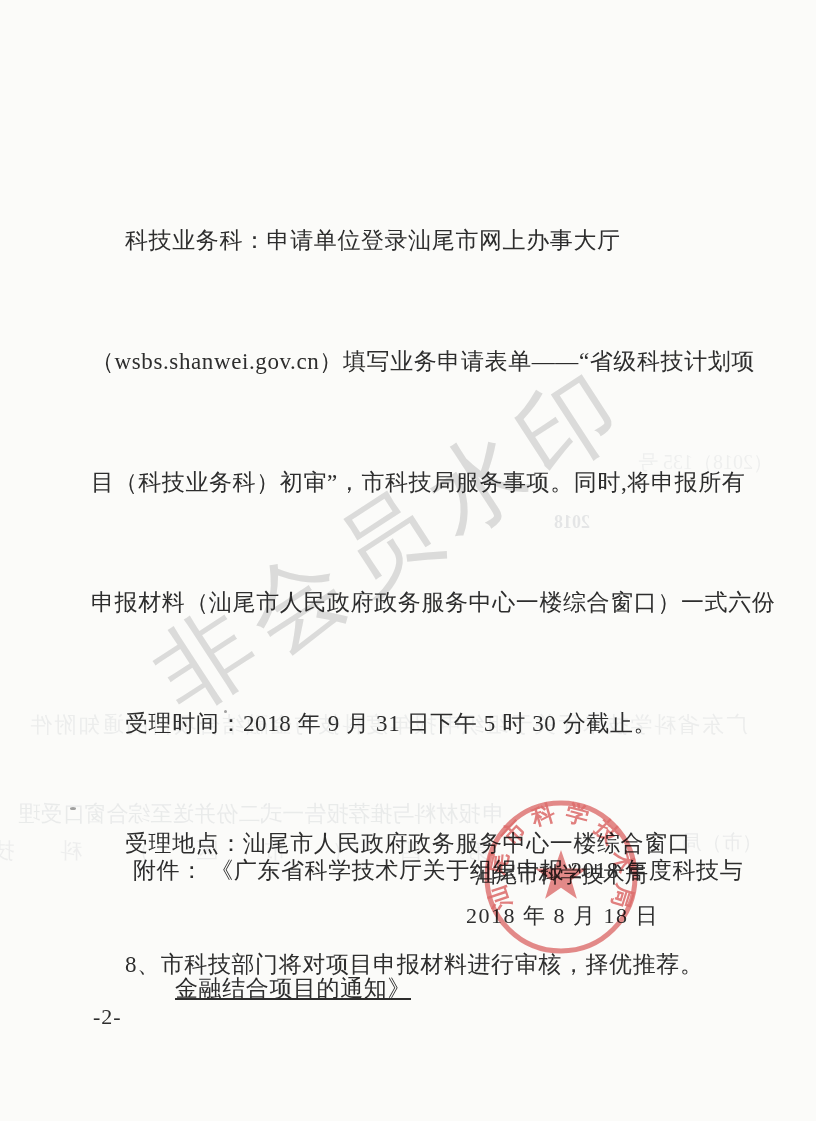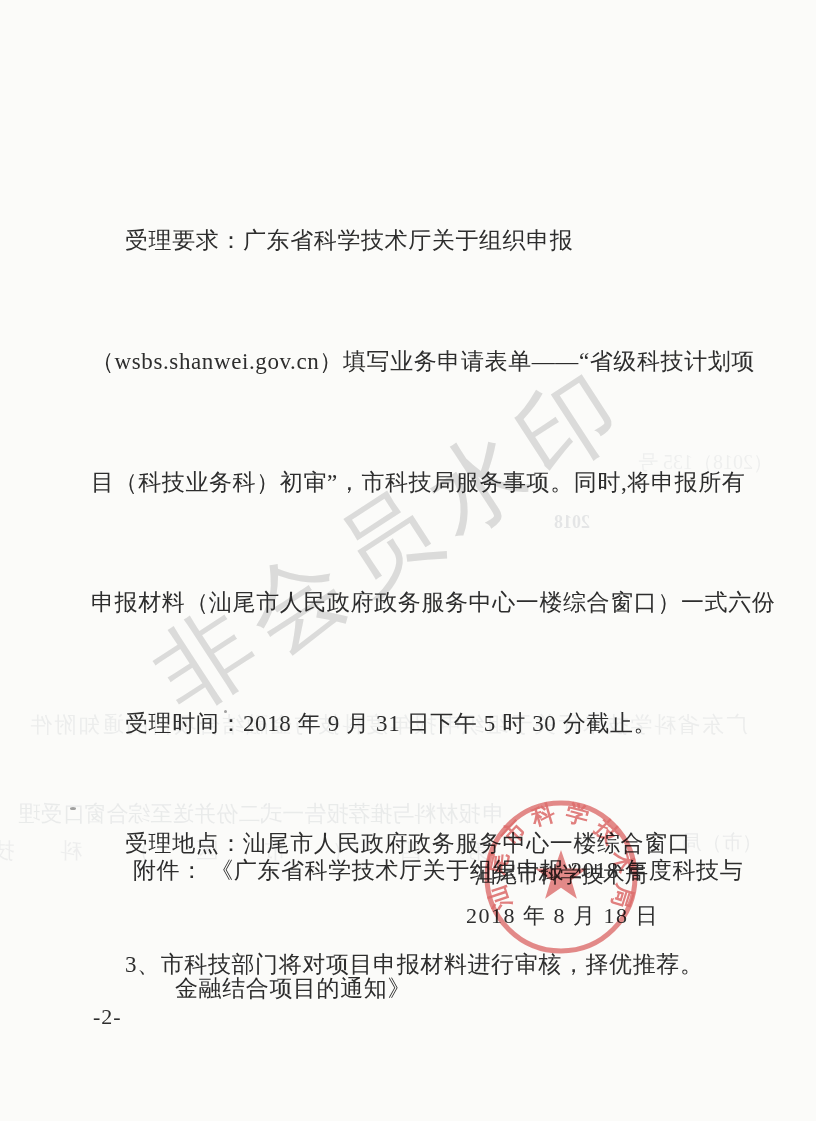--- a/index.html
+++ b/index.html
@@ -32,21 +32,21 @@
     font-size:23px; line-height:40.2px; letter-spacing:0.6px; white-space:pre;
   }
   .line{min-height:40px;}
   .indent{padding-left:34px;}
   
   .attachment{
     position:absolute; left:91px; top:773px; width:648px;
     font-size:23px; line-height:39px; letter-spacing:0.6px; white-space:pre;
   }
   .att-l1{padding-left:42px;}
-  .att-l2{padding-left:84px;}
+  .att-l2{padding-left:84px;text-decoration:underline;}
   
   .sig-org {position:absolute; left:474px; top:860px; font-size:22px; letter-spacing:-0.5px; white-space:pre;}
   .sig-date{position:absolute; left:466px; top:901px; font-size:22px; letter-spacing:1.5px; white-space:pre;}
   
   .stamp{
     position:absolute; left:481px; top:797px; width:160px; height:160px;
     mix-blend-mode:multiply; opacity:0.88; pointer-events:none;
   }
   
   .page-number{position:absolute; left:93px; top:1004px; font-size:22px; letter-spacing:1px;}
@@ -63,27 +63,27 @@
   <div class="watermark">非会员水印</div>
 
   <div class="bleed b0">广东省科学技术厅关于组织申报年度科技与金融结合项目的通知附件</div>
   <div class="bleed b1">申报材料与推荐报告一式二份并送至综合窗口受理</div>
   <div class="bleed b2">第　四　（　市　区　）　科　技</div>
   <div class="bleed b3">（市）局</div>
   <div class="bleed b4">2018</div>
   <div class="bleed b5">（2018）135 号</div>
 
   <div class="body-lines">
-    <div class="line indent">受理要求：广东省科学技术厅关于组织申报</div>
+    <div class="line indent">科技业务科：申请单位登录汕尾市网上办事大厅</div>
     <div class="line">（wsbs.shanwei.gov.cn）填写业务申请表单——“省级科技计划项</div>
     <div class="line">目（科技业务科）初审”，市科技局服务事项。同时,将申报所有</div>
     <div class="line">申报材料（汕尾市人民政府政务服务中心一楼综合窗口）一式六份</div>
     <div class="line indent">受理时间：2018 年 9 月 31 日下午 5 时 30 分截止。</div>
     <div class="line indent">受理地点：汕尾市人民政府政务服务中心一楼综合窗口</div>
-    <div class="line indent">3、市科技部门将对项目申报材料进行审核，择优推荐。</div>
+    <div class="line indent">8、市科技部门将对项目申报材料进行审核，择优推荐。</div>
     
     
     
     
     
     
   </div>
 
   <div class="attachment">
     <div class="line att-l1">附件： 《广东省科学技术厅关于组织申报 2018 年度科技与</div>

